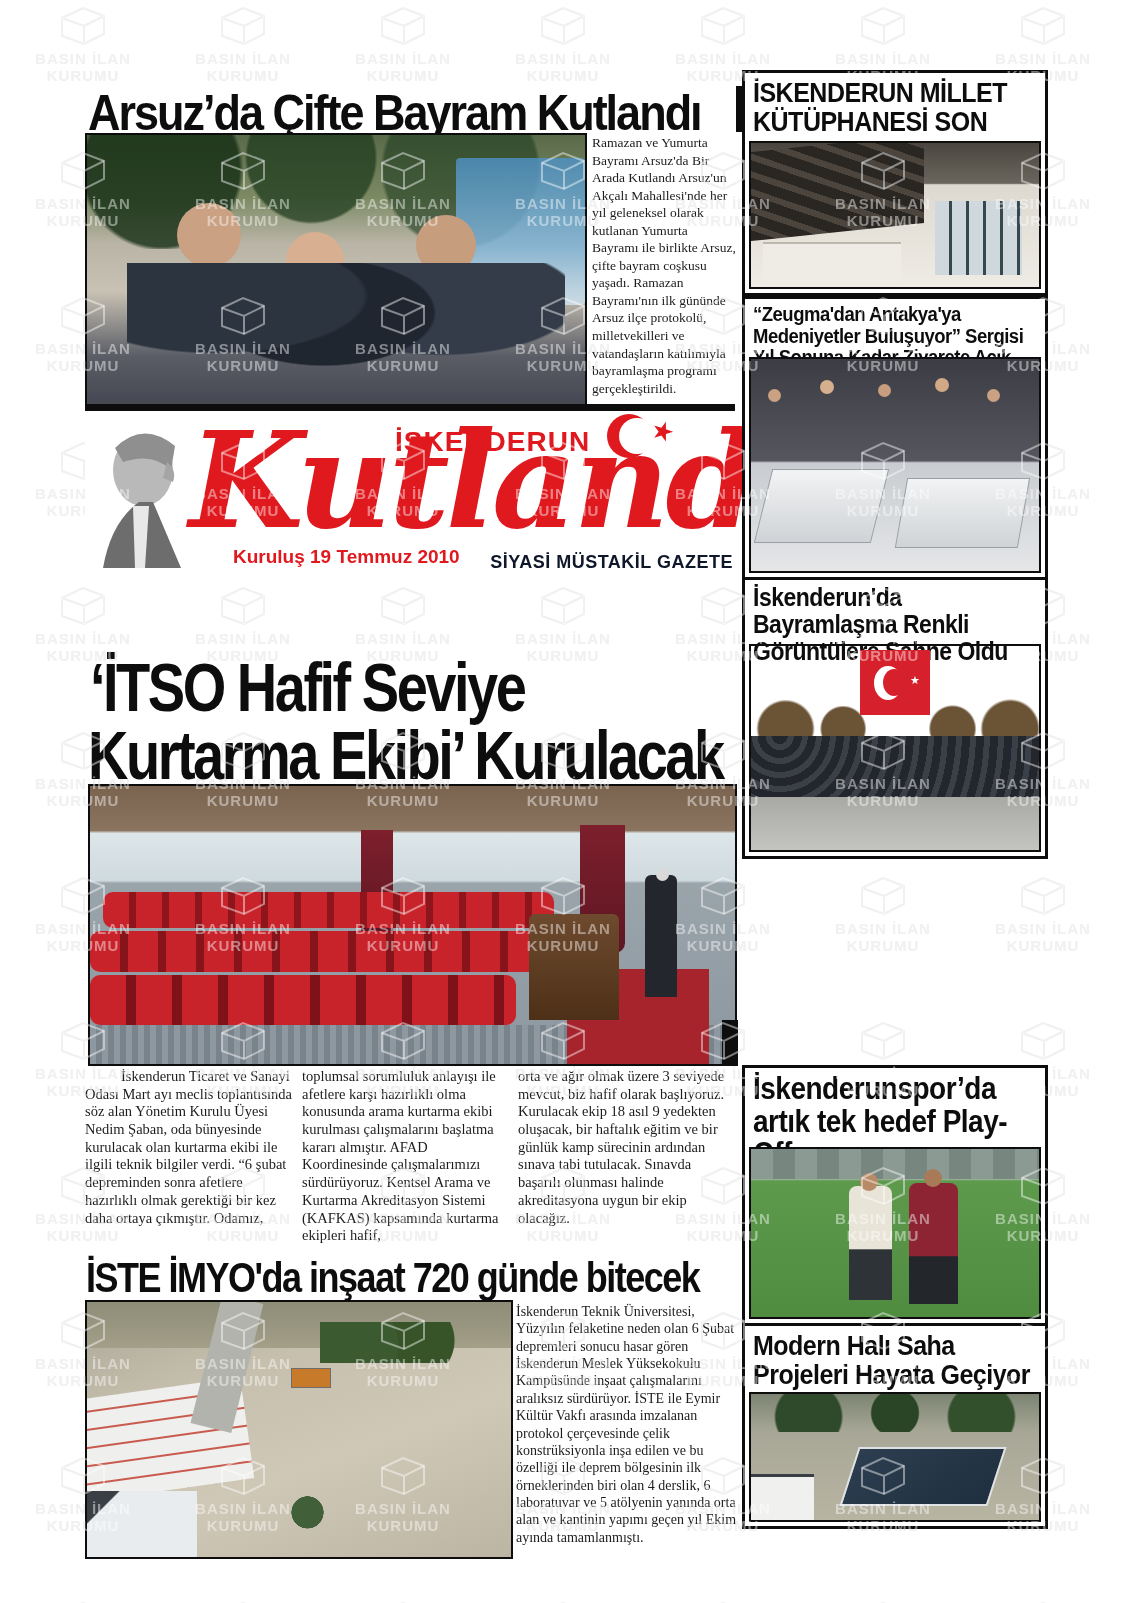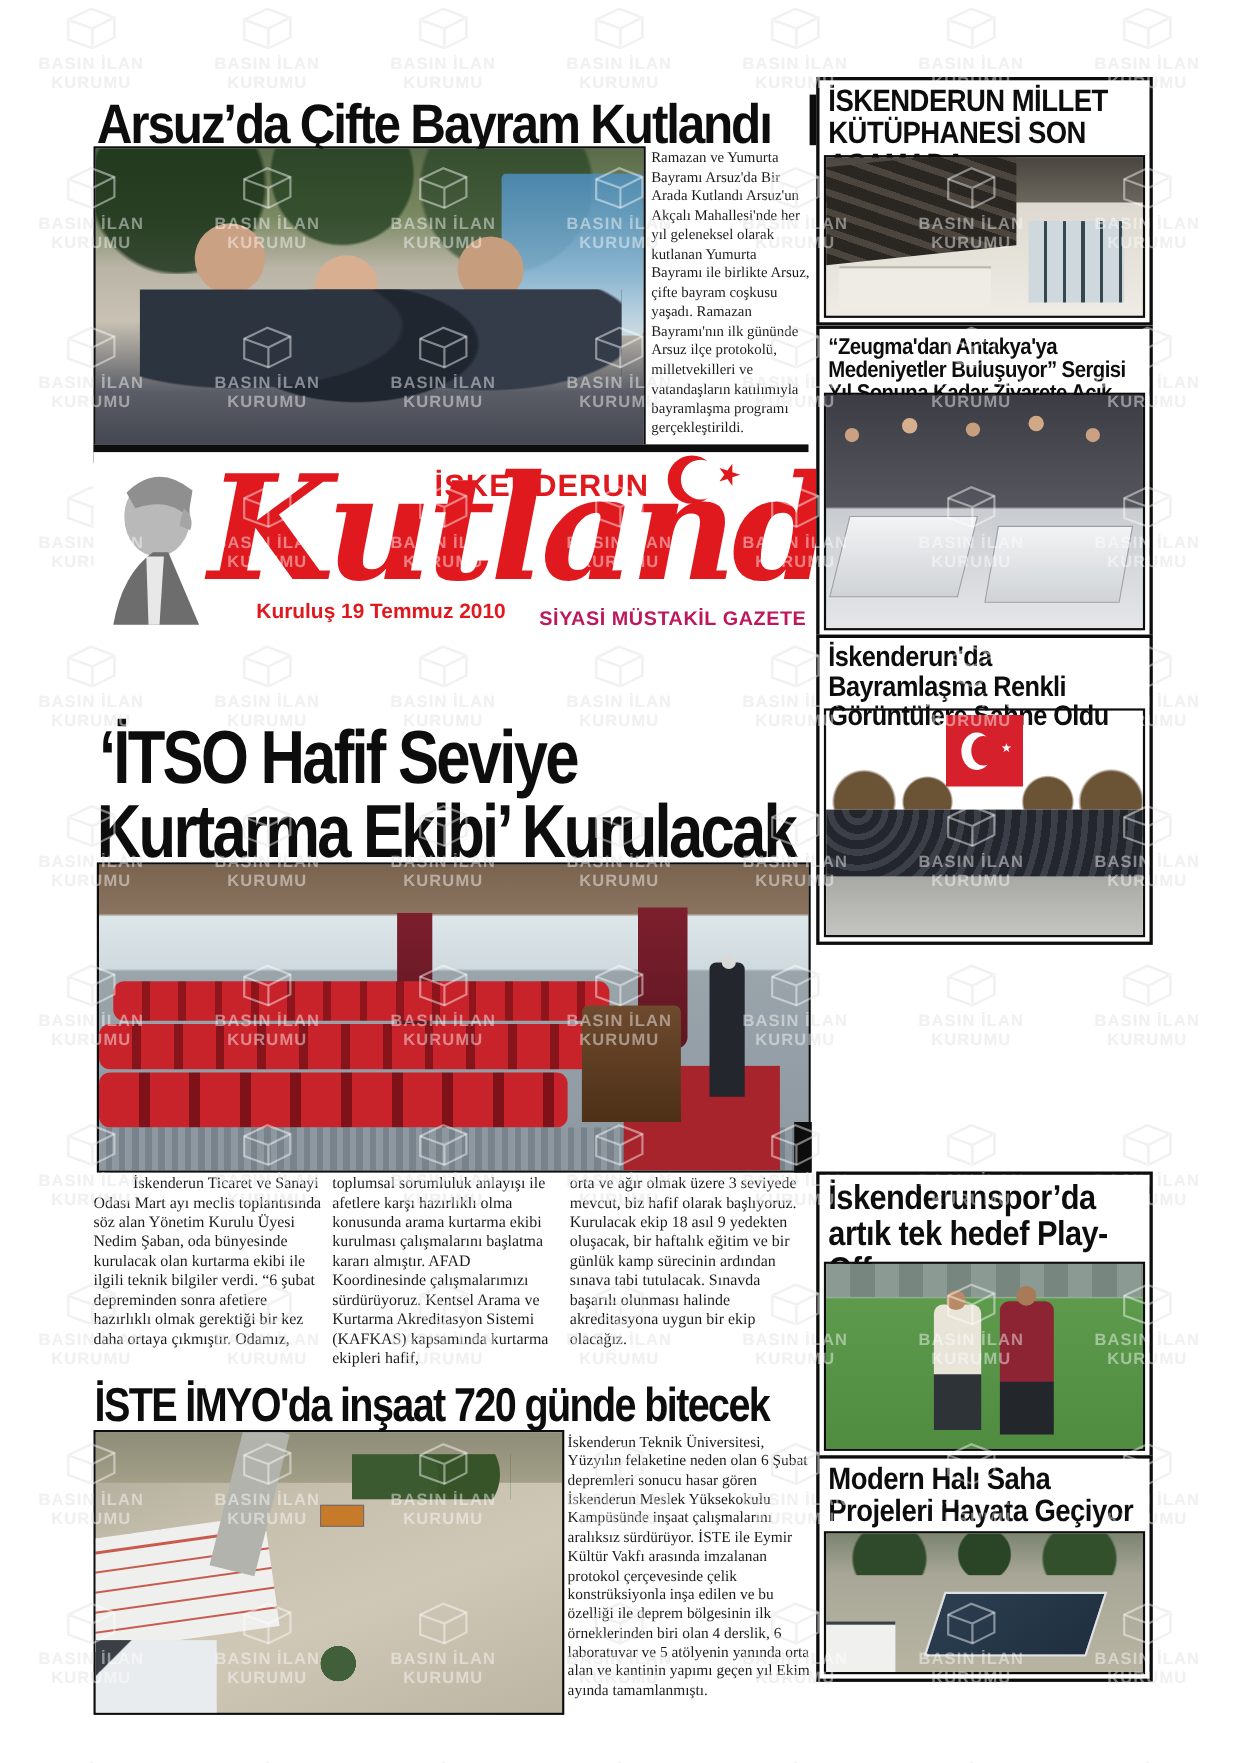--- a/index.html
+++ b/index.html
@@ -722,21 +722,21 @@
         <path d="M74,44 Q84,52 80,64 L70,60 Z" fill="#a5a5a5"></path>
       </svg>
       <div class="abs" style="left:310px;top:22px;font-weight:bold;font-size:28px;letter-spacing:1px;color:#e0191f;">İSKENDERUN</div>
       <div class="abs" style="left:522px;top:10px;width:44px;height:44px;border-radius:50%;background:#e0191f;">
         <div class="abs" style="left:12px;top:4px;width:36px;height:36px;border-radius:50%;background:#fff;"></div>
       </div>
       <div class="abs" style="left:566px;top:12px;color:#e0191f;font-size:26px;transform:rotate(18deg);">★</div>
       <div class="abs" style="left:104px;top:8px;font-family:'DejaVu Serif',serif;font-style:italic;font-weight:bold;
            font-size:132px;line-height:1.05;color:#e0191f;letter-spacing:-4px;">Kutlandı</div>
       <div class="abs" style="left:148px;top:142px;font-weight:bold;font-size:19px;color:#e0191f;">Kuruluş 19 Temmuz 2010</div>
-      <div class="abs" style="right:2px;top:148px;font-weight:bold;font-size:18px;color:#be185d;letter-spacing:0.5px;">SİYASİ MÜSTAKİL GAZETE</div>
+      <div class="abs" style="right:2px;top:148px;font-weight:bold;font-size:18px;color:#0f172a;letter-spacing:0.5px;">SİYASİ MÜSTAKİL GAZETE</div>
     </div>
 
 
     <div class="abs hl hl-xl" style="left:90px;top:648px;">‘İTSO Hafif Seviye</div>
     <div class="abs hl hl-xl" style="left:88px;top:716px;">Kurtarma Ekibi’ Kurulacak</div>
 
     <div class="photo" style="left:88px;top:784px;width:645px;height:278px;
          background:linear-gradient(180deg,#7a6450 0%,#8a7460 16%,#dde6e9 17%,#cfdadf 34%,#9aa4ab 35%,#8d97a0 100%);">
       <div class="abs" style="left:42%;top:16%;width:5%;height:40%;background:linear-gradient(180deg,#7d1f2d,#5e1622);border-radius:0 0 8px 8px;"></div>
       <div class="abs" style="left:76%;top:14%;width:7%;height:46%;background:linear-gradient(180deg,#7d1f2d,#5e1622);border-radius:0 0 10px 10px;"></div>

